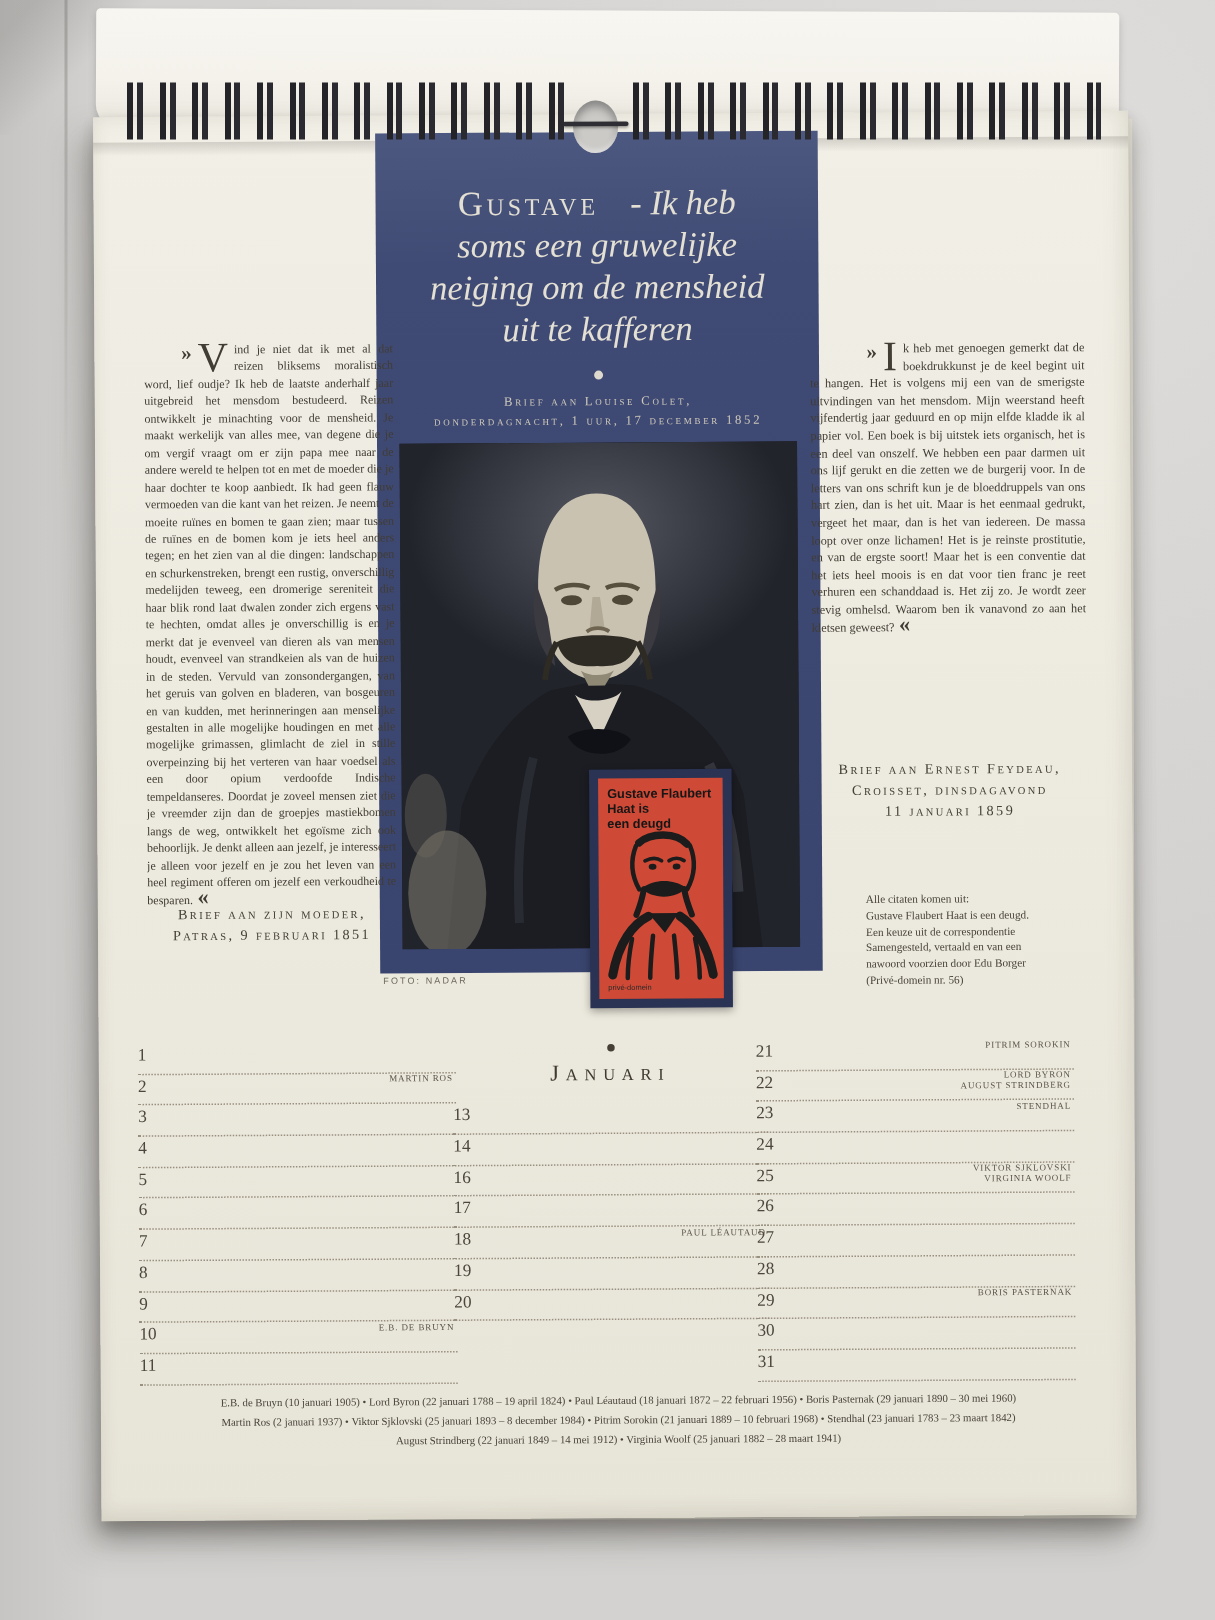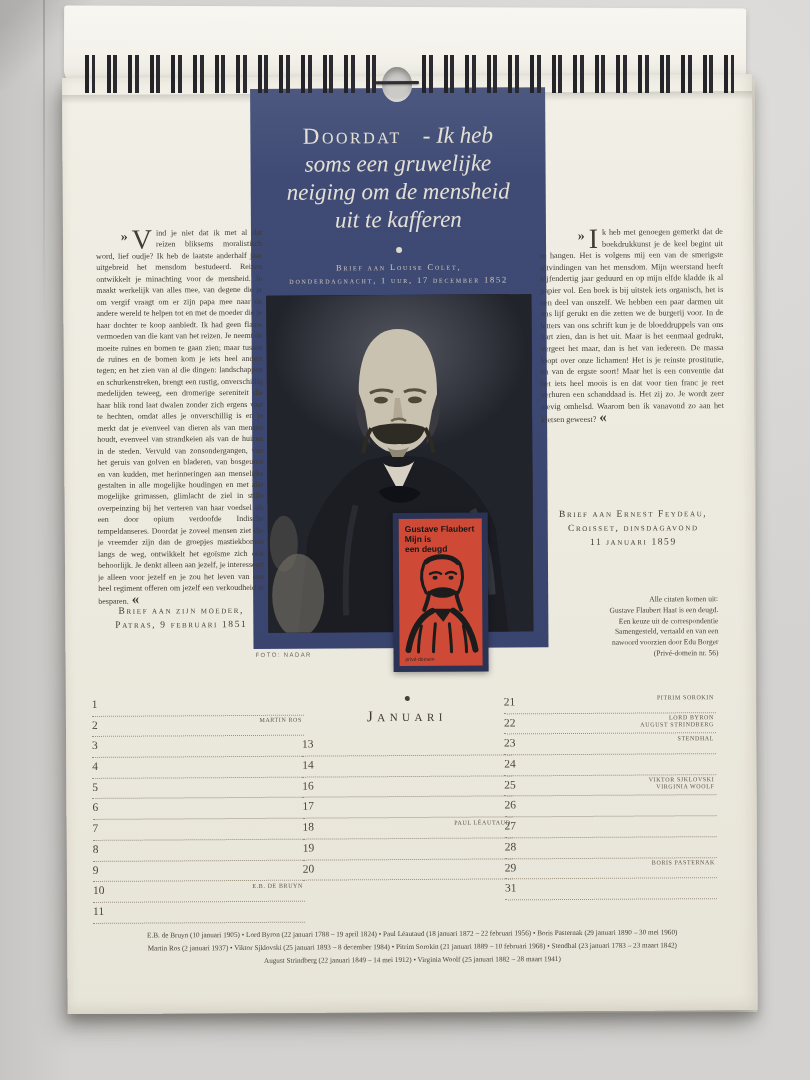--- a/index.html
+++ b/index.html
@@ -86,21 +86,21 @@
   .lb-right .dc-block { width:58px; }
   .open-mark { font-size:14px; line-height:18px; font-weight:bold; }
   .dropcap { font-size:28px; line-height:23px; }
   .close-mark { font-size:15px; font-weight:bold; margin-left:3px; line-height:8px; }
 
   .signoff { position:absolute; text-align:center; font-variant:small-caps; font-size:9.5px;
     line-height:14px; letter-spacing:1.6px; color:#454036; }
   .so-left  { left:33px;  top:526px; width:166px; }
   .so-right { left:477px; top:432px; width:183px; }
 
-  .colophon { position:absolute; left:467px; top:520px; width:186px; text-align:right;
+  .colophon { position:absolute; left:512px; top:520px; width:186px; text-align:left;
     font-size:7.5px; line-height:10.8px; color:#4a443a; }
   .colo-it { }
 
   
   .cal { position:absolute; left:0; top:618px; width:690px; height:232px; }
   .cal-col { position:absolute; top:0; }
   #cal-col1 { left:26px;  width:212px; }
   #cal-col2 { left:236px; width:210px; }
   #cal-col3 { left:438px; width:212px; }
   .cal-head { height:41.4px; text-align:center; padding-top:2px; }
@@ -121,21 +121,21 @@
 <div class="wall-edge"></div>
 
 <div class="flip-page"></div>
 <div class="page-under"></div>
 
 <div class="page">
   <div class="bind-shadow"></div>
 
   <div class="blue-box">
     <div class="bb-title">
-      <div><span class="t-name">Doordat</span><span class="t-it t-rest">- Ik heb</span></div>
+      <div><span class="t-name">Gustave</span><span class="t-it t-rest">- Ik heb</span></div>
       <div class="t-it">soms een gruwelijke</div>
       <div class="t-it">neiging om de mensheid</div>
       <div class="t-it">uit te kafferen</div>
     </div>
     <div class="bb-dot"></div>
     <div class="bb-src">
       <div>Brief aan Louise Colet,</div>
       <div>donderdagnacht, 1 uur, 17 december 1852</div>
     </div>
 
@@ -176,21 +176,21 @@
     <div class="photo-credit">foto: nadar</div>
   </div>
 
   <div class="hole"></div>
   <div class="hole-wire"></div>
 
   <div class="book">
     <div class="book-cover">
       <div class="book-text">
         <div>Gustave Flaubert</div>
-        <div>Mijn is</div>
+        <div>Haat is</div>
         <div>een deugd</div>
       </div>
       <svg class="book-sketch" viewBox="0 0 83 104">
         <g stroke="#1c1c1c" fill="none" stroke-linecap="round">
           <path d="M27 10 C35 3 52 3 59 11" stroke-width="5"></path>
           <path d="M25 12 C21 22 22 32 27 41" stroke-width="3"></path>
           <path d="M61 12 C65 22 64 32 59 41" stroke-width="3"></path>
           <path d="M31 22 C35 20 39 20 42 22" stroke-width="2.5"></path>
           <path d="M47 22 C50 20 54 20 57 22" stroke-width="2.5"></path>
           <path d="M30 41 C29 48 27 53 25 58" stroke-width="4"></path>
@@ -358,20 +358,23 @@
         <div class="day">
           <span class="day-num">28</span>
         </div>
         <div class="day">
           <span class="day-num">29</span>
           <div class="day-names">
             <div>Boris Pasternak</div>
           </div>
         </div>
         <div class="day">
+          <span class="day-num">30</span>
+        </div>
+        <div class="day">
           <span class="day-num">31</span>
         </div>
       </div>
   </div>
 
   <div class="cal-footer">
     <div>E.B. de Bruyn (10 januari 1905) • Lord Byron (22 januari 1788 – 19 april 1824) • Paul Léautaud (18 januari 1872 – 22 februari 1956) • Boris Pasternak (29 januari 1890 – 30 mei 1960)</div>
     <div>Martin Ros (2 januari 1937) • Viktor Sjklovski (25 januari 1893 – 8 december 1984) • Pitrim Sorokin (21 januari 1889 – 10 februari 1968) • Stendhal (23 januari 1783 – 23 maart 1842)</div>
     <div>August Strindberg (22 januari 1849 – 14 mei 1912) • Virginia Woolf (25 januari 1882 – 28 maart 1941)</div>
   </div>

